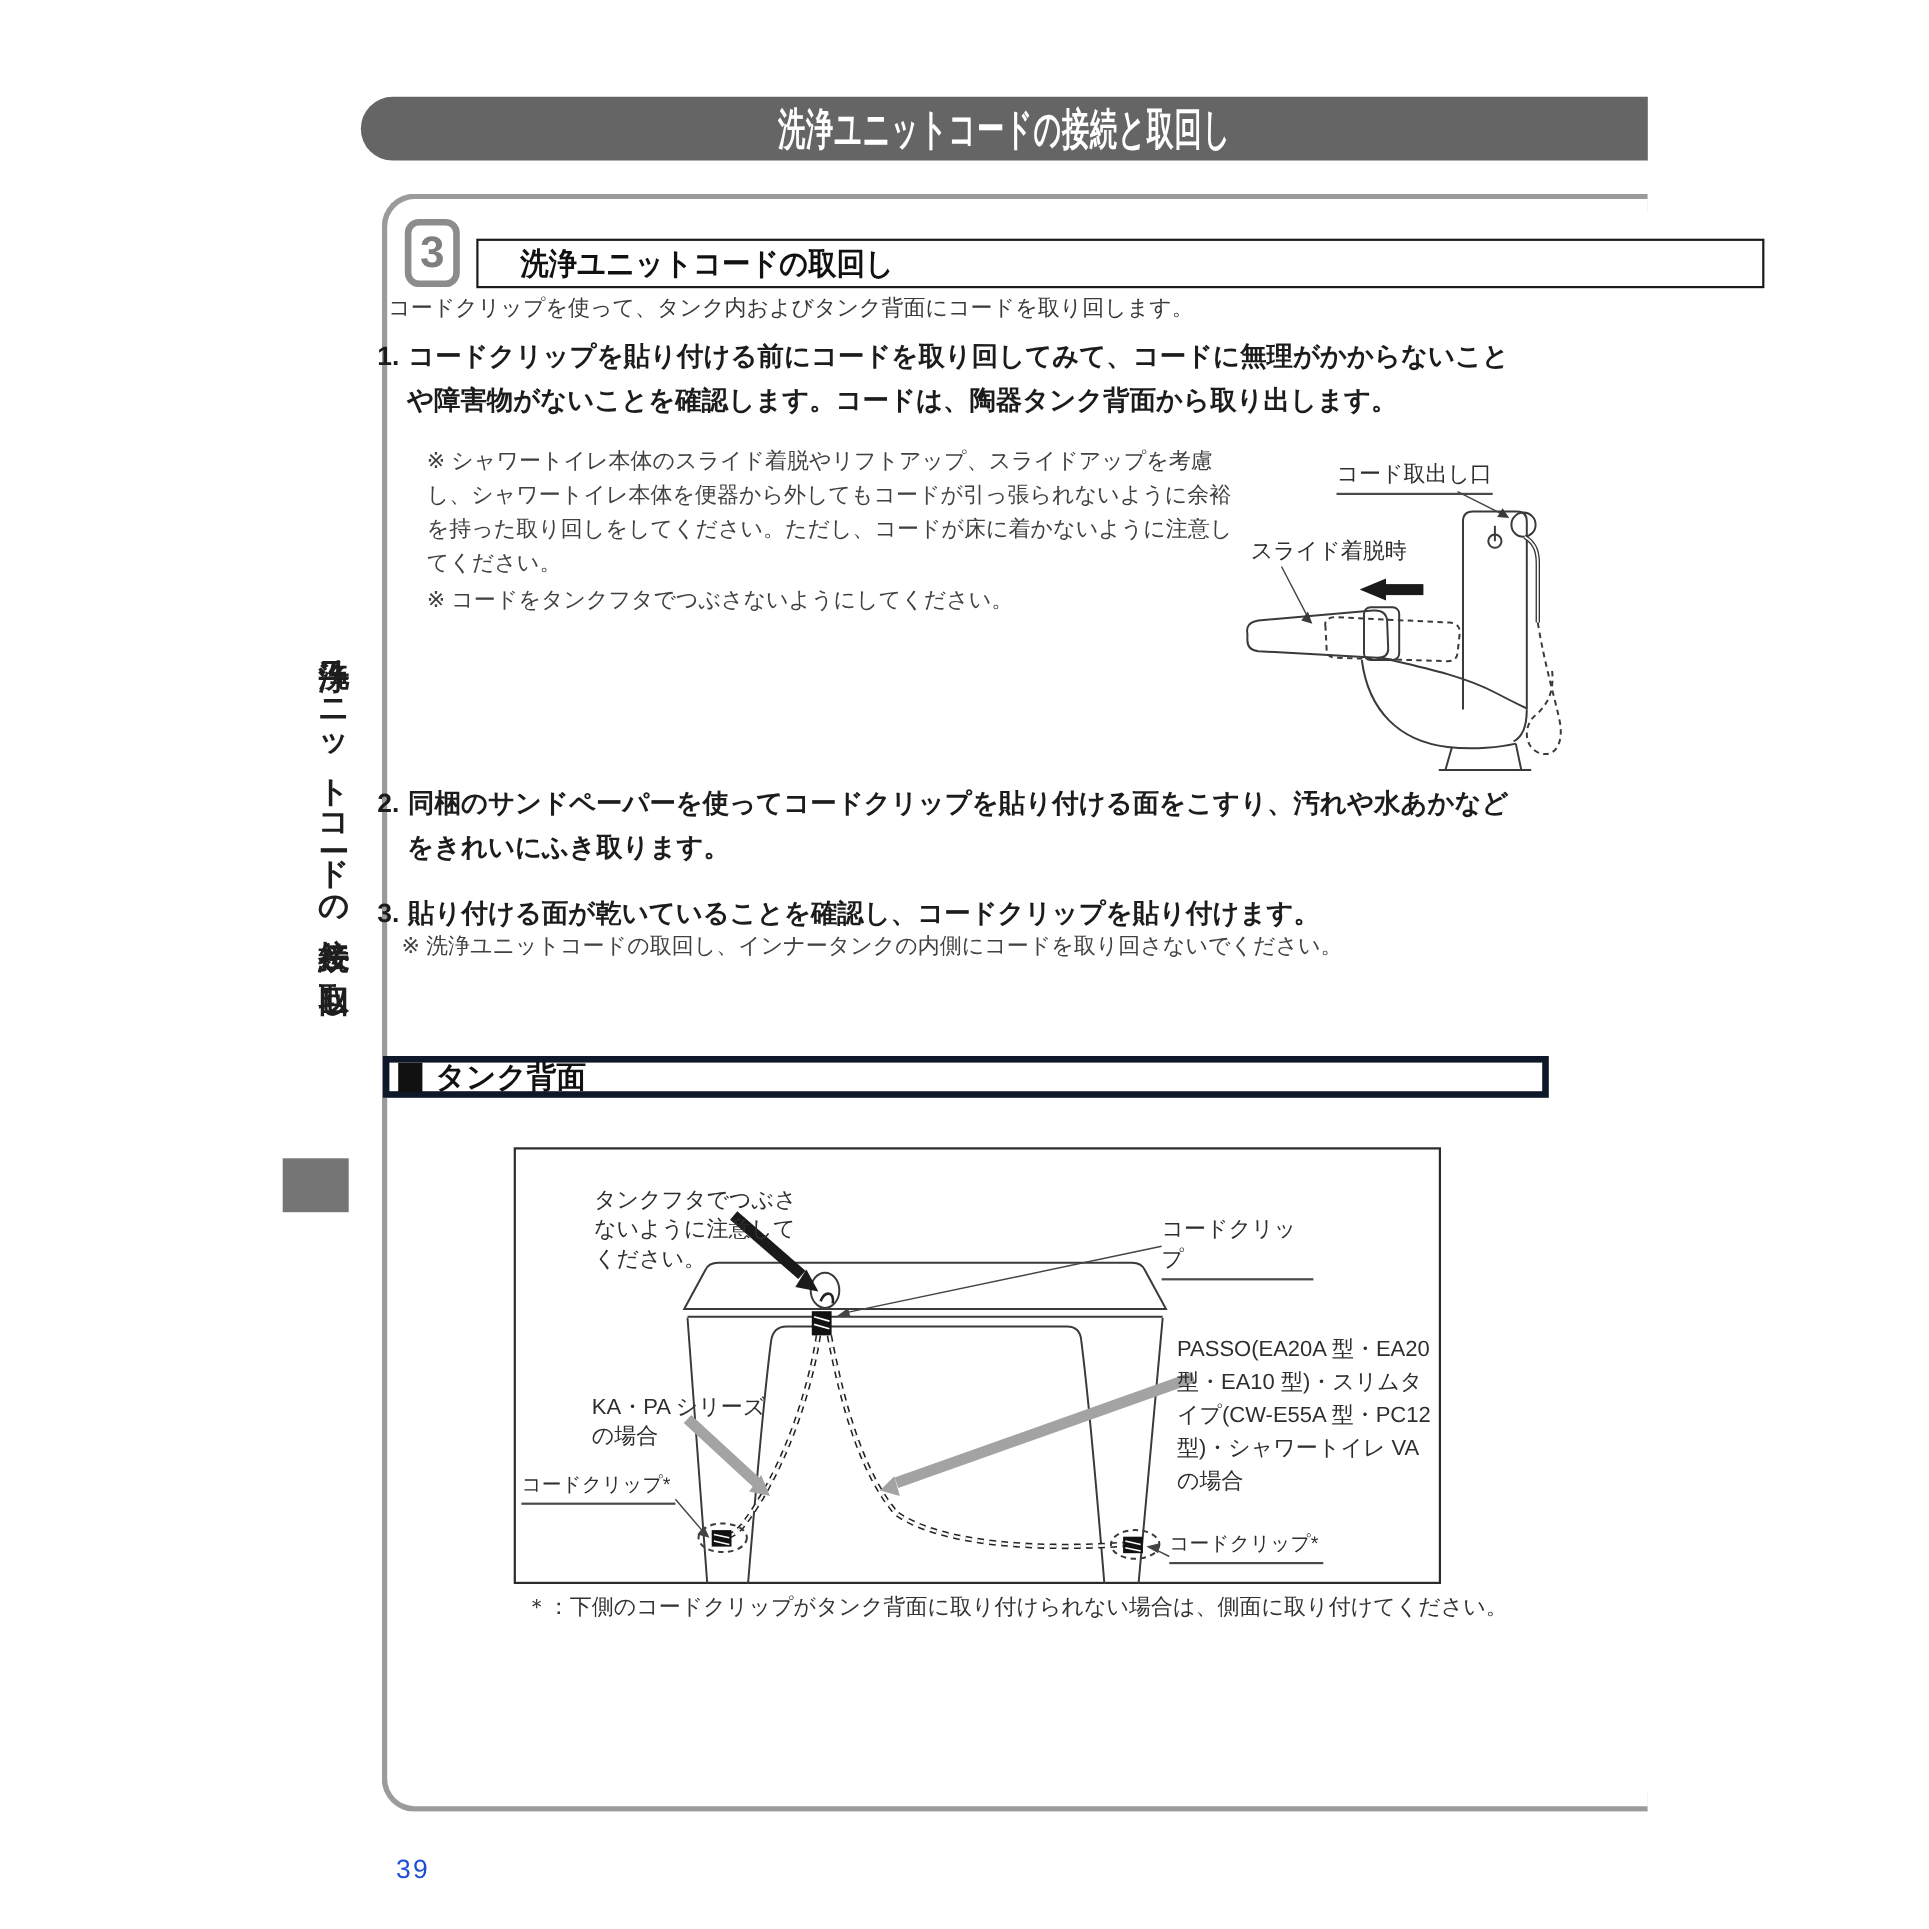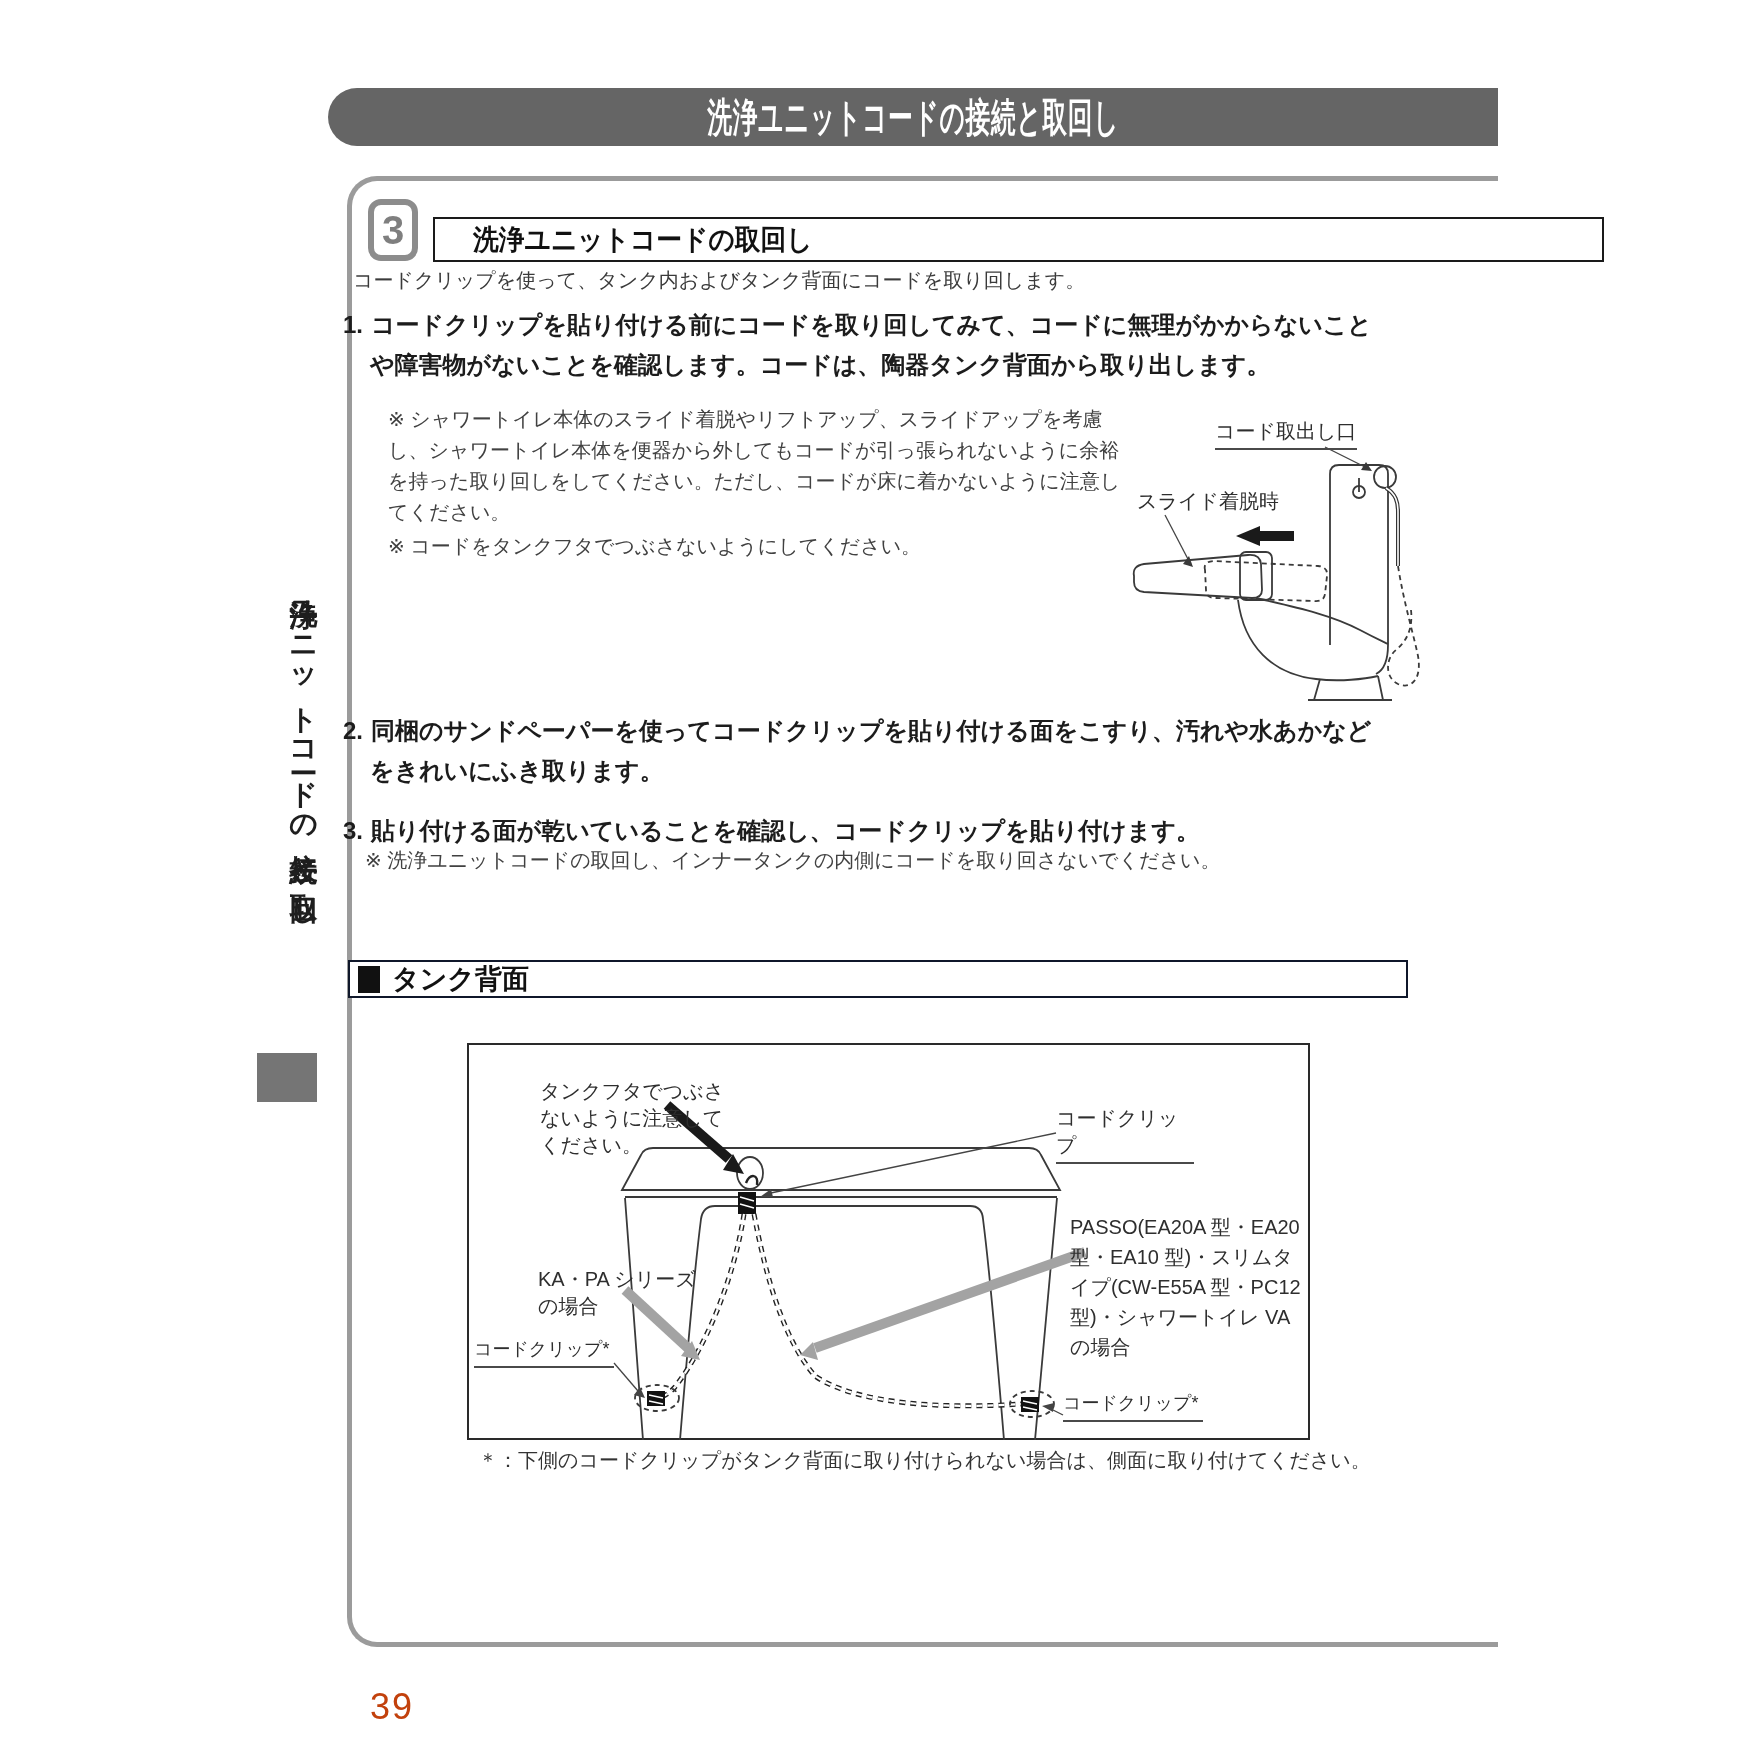--- a/index.html
+++ b/index.html
@@ -65,36 +65,36 @@
 
   .note{font-size:20px;color:#414141;line-height:31px;}
   .notes1a{left:388px;top:404px;width:737px;}
   .notes1b{left:388px;top:531px;width:737px;}
   .notes3{left:365px;top:845px;width:1000px;}
   .notes3 div{margin-bottom:9px;}
 
   
   .tank-heading-box{
     left:348px;top:960px;width:1060px;height:38px;box-sizing:border-box;
-    border:2px solid #0f172a;display:flex;align-items:center;background:#fff;
+    border:6px solid #0f172a;display:flex;align-items:center;background:#fff;
   }
   .tank-heading-box .bullet{width:22px;height:27px;background:#111;margin-left:8px;}
   .tank-heading-box span{font-size:27px;font-weight:bold;color:#111;margin-left:12px;}
 
   
   .diagram-box{
     left:467px;top:1043px;width:843px;height:397px;box-sizing:border-box;
     border:2px solid #2a2a2a;background:#fff;
   }
 
   .lbl{position:absolute;font-size:20px;color:#2e2e2e;line-height:27px;}
   .underlined{border-bottom:2px solid #4a4a4a;padding-bottom:3px;}
 
   .footnote{left:478px;top:1447px;width:960px;font-size:20px;color:#333;}
-  .page-num{left:370px;top:1686px;font-size:36px;color:#c2410c;letter-spacing:2px;}
+  .page-num{left:360px;top:1686px;font-size:24px;color:#1d4ed8;letter-spacing:2px;}
 
   svg{display:block;}
   .ln{stroke:#3a3a3a;stroke-width:1.8;fill:none;}
   .thin{stroke:#444;stroke-width:1.3;fill:none;}
   .dash{stroke-dasharray:5 4;}
 </style>
 </head>
 <body>
 
 <div class="abs header-bar">

